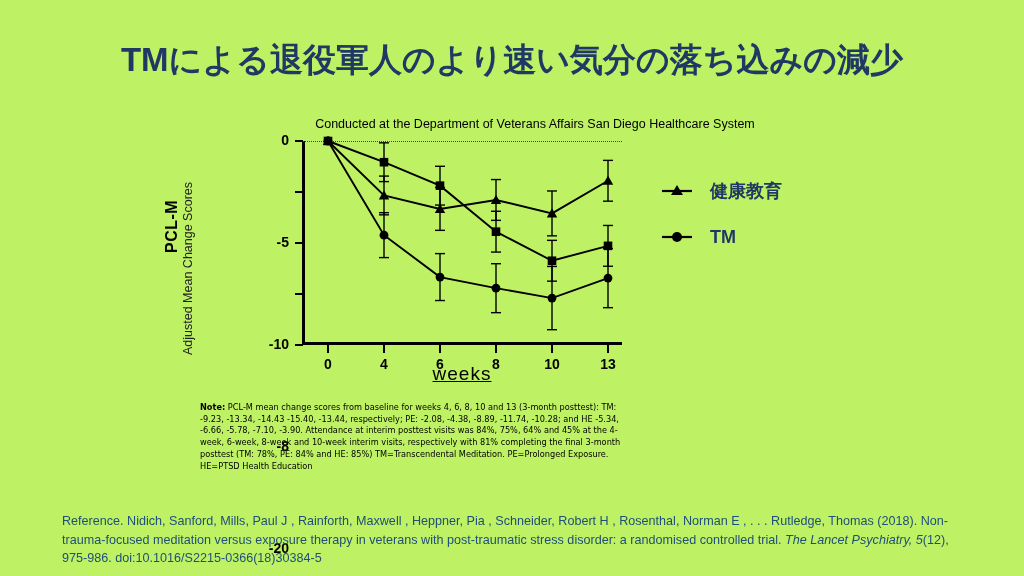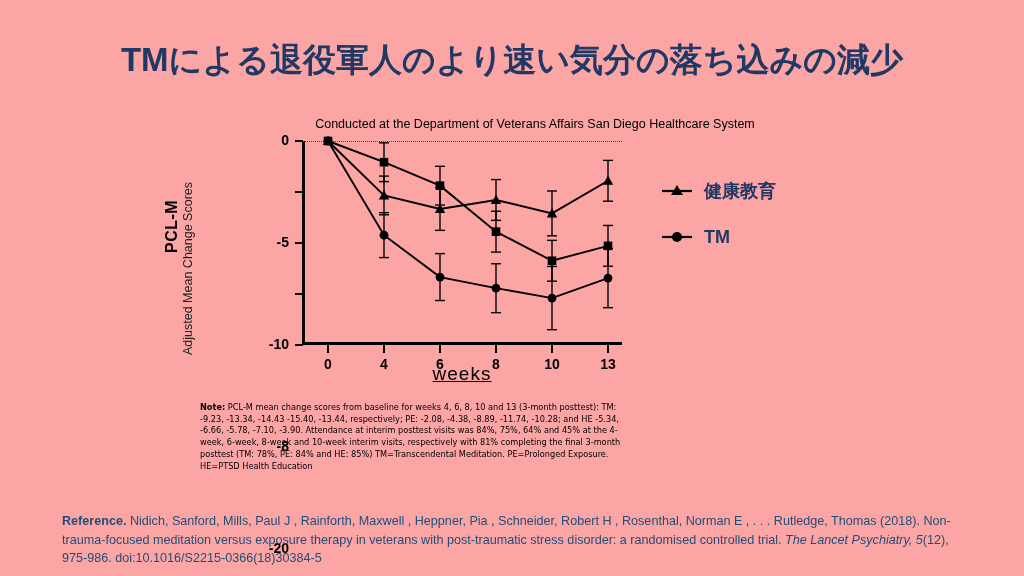--- a/index.html
+++ b/index.html
@@ -5,21 +5,21 @@
   html, body {
     margin: 0; padding: 0;
     width: 1024px; height: 576px;
     background: #ffffff;
     font-family: "Liberation Sans", sans-serif;
     overflow: hidden;
   }
   #slide {
     position: relative;
     width: 1024px; height: 576px;
-    background: #fca5a5;
+    background: #bef264;
   }
 
   
   #title {
     position: absolute;
     top: 38px; left: 0; width: 1024px;
     text-align: center;
     font-family: "Liberation Sans", sans-serif;
     font-size: 33px;
     font-weight: bold;
@@ -144,21 +144,21 @@
   }
   .legend-marker {
     width: 34px; height: 16px;
     flex: 0 0 34px;
     position: relative;
   }
   .legend-label {
     font-size: 18px;
     font-weight: bold;
     color: #1F3864;
-    margin-left: 10px;
+    margin-left: 16px;
     white-space: nowrap;
   }
 
   
   #note {
     position: absolute;
     left: 200px; top: 402px;
     width: 425px;
     font-family: "DejaVu Sans", sans-serif;
     font-size: 8.2px;
@@ -170,21 +170,21 @@
 
   
   #reference {
     position: absolute;
     left: 62px; top: 512px;
     width: 910px;
     font-size: 12.6px;
     line-height: 18.6px;
     color: #1F4E79;
   }
-  #reference .ref-bold { font-weight: bold; }
+  #reference .ref-bold { font-weight: normal; }
   #reference .ref-italic-bold { font-weight: normal; font-style: italic; }
   #reference .ref-italic { font-style: italic; }
 </style>
 </head>
 <body>
 
 <div id="slide">
 
   <div id="title">TMによる退役軍人のより速い気分の落ち込みの減少</div>
 

